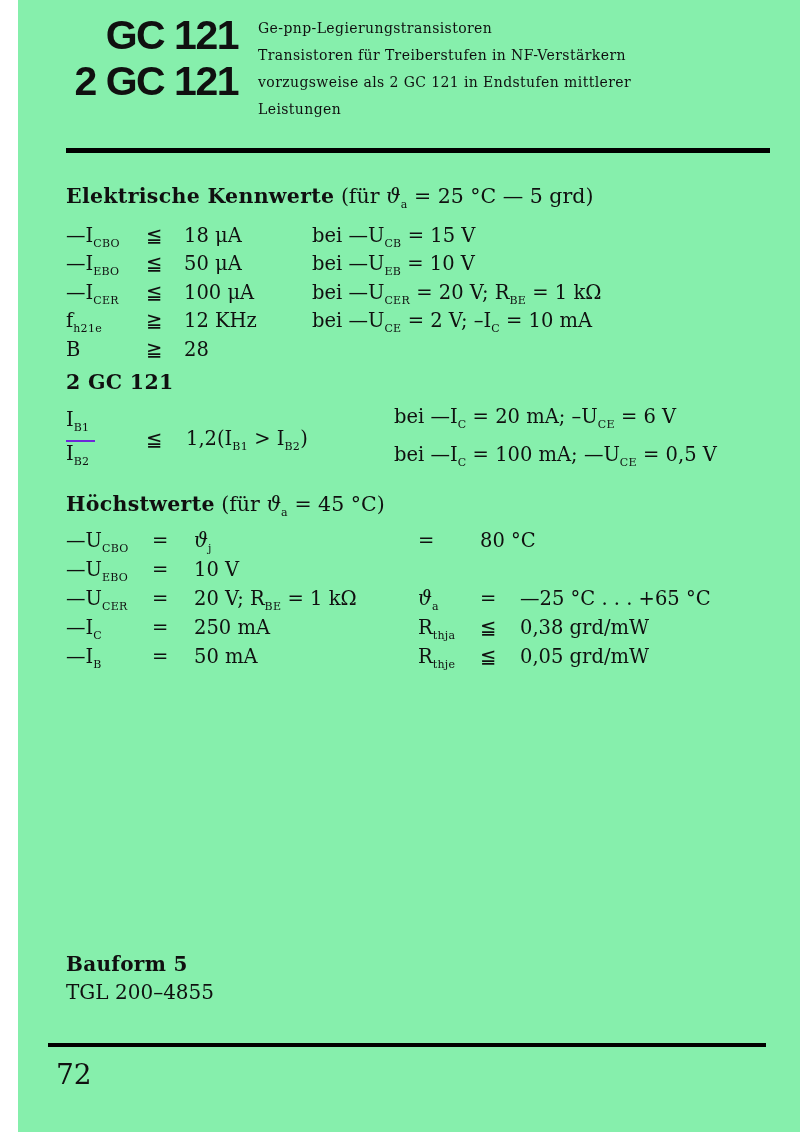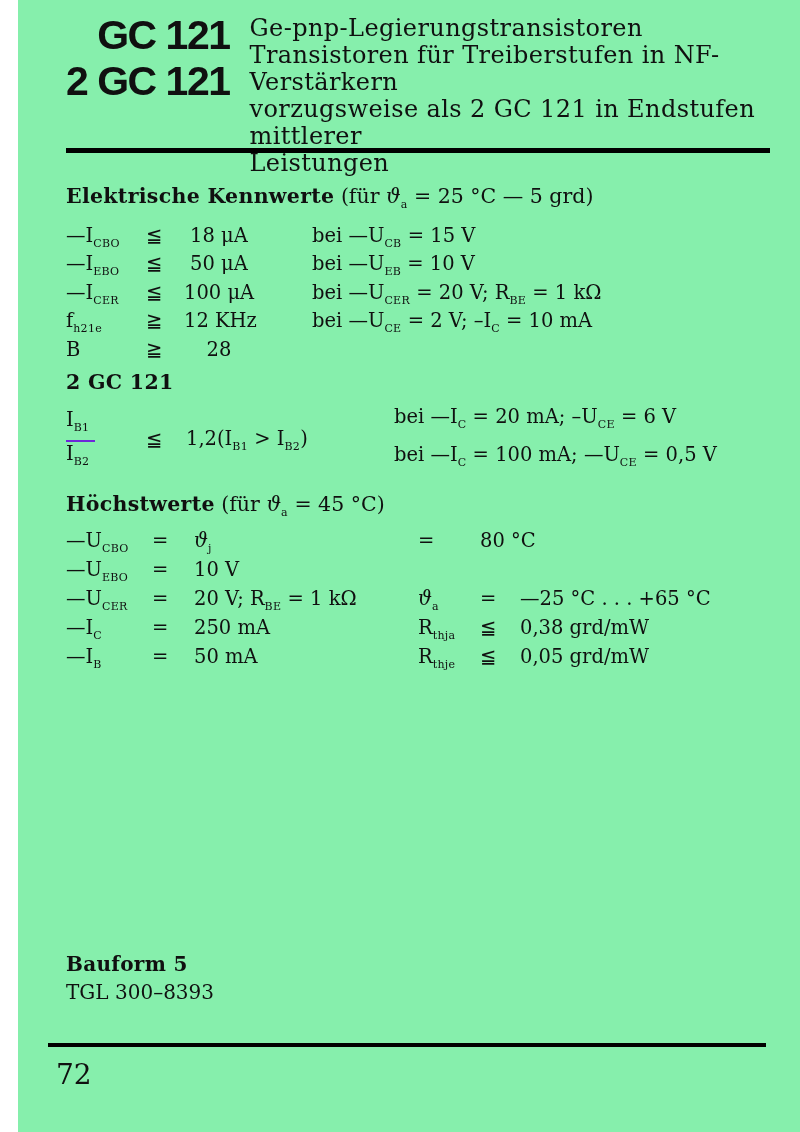--- a/index.html
+++ b/index.html
@@ -5,34 +5,34 @@
   html,body{margin:0;padding:0;background:#ffffff;}
   .page{
     position:relative;width:800px;height:1132px;background:#86efac;
     font-family:"DejaVu Serif", serif;color:#101010;overflow:hidden;margin-left:18px;
   }
   
   .hdr{position:absolute;top:12px;left:48px;right:40px;display:flex;}
   .titles{width:172px;text-align:right;
     font-family:"Liberation Sans", sans-serif;font-weight:700;
     font-size:41px;line-height:46px;letter-spacing:-1.5px;white-space:nowrap;}
-  .desc{margin-left:20px;font-size:24px;line-height:27px;letter-spacing:.4px;padding-top:3px;}
+  .desc{margin-left:20px;font-size:14px;line-height:27px;letter-spacing:.4px;padding-top:3px;}
   .rule{position:absolute;left:48px;width:704px;height:5px;background:#000;}
   .rule.top{top:148px;}
   .rule.bottom{top:1043px;left:30px;width:718px;height:4px;}
   
   .sechead{position:absolute;left:48px;font-size:20.5px;white-space:nowrap;}
   .sechead .b{font-weight:700;letter-spacing:.3px;}
   #h1{top:184px;}
   #h2{top:370px;font-weight:700;letter-spacing:.3px;}
   #h3{top:492px;}
   
   #rows1{position:absolute;top:222px;left:48px;right:40px;font-size:19.5px;}
   .prow{display:grid;grid-template-columns:80px 38px 70px 1fr;height:28.4px;line-height:28.4px;white-space:nowrap;}
-  .c-val{text-align:center;}
+  .c-val{text-align:left;}
   .c-cond{padding-left:58px;}
   
   #ratio{position:absolute;top:402px;left:48px;right:40px;display:flex;align-items:center;font-size:19.5px;}
   .frac{width:80px;}
   .frac-inner{display:inline-block;text-align:left;}
   .frac-num{display:block;line-height:25px;border-bottom:2px solid #6d28d9;padding:0 6px 1px 0;}
   .frac-den{display:block;line-height:22px;padding-top:1px;}
   .ratio-rel{width:40px;line-height:28px;}
   .ratio-expr{white-space:nowrap;}
   .ratio-conds{margin-left:auto;width:384px;}
@@ -153,19 +153,19 @@
         <span class="c-rel">=</span>
         <span class="c-lval"><span class="sg">50 mA</span></span>
         <span class="c-sym"><span class="sg">R</span><sub class="sg">thje</sub></span>
         <span class="c-rel">≦</span>
         <span class="c-rval"><span class="sg">0,05 grd/mW</span></span>
       </div>
     </div>
 
   <div class="foot">
     <div class="b">Bauform 5</div>
-    <div>TGL 300–8393</div>
+    <div>TGL 200–4855</div>
   </div>
 
   <div class="rule bottom"></div>
   <div class="pagenum">72</div>
 
 </div>
 
 </body></html>

